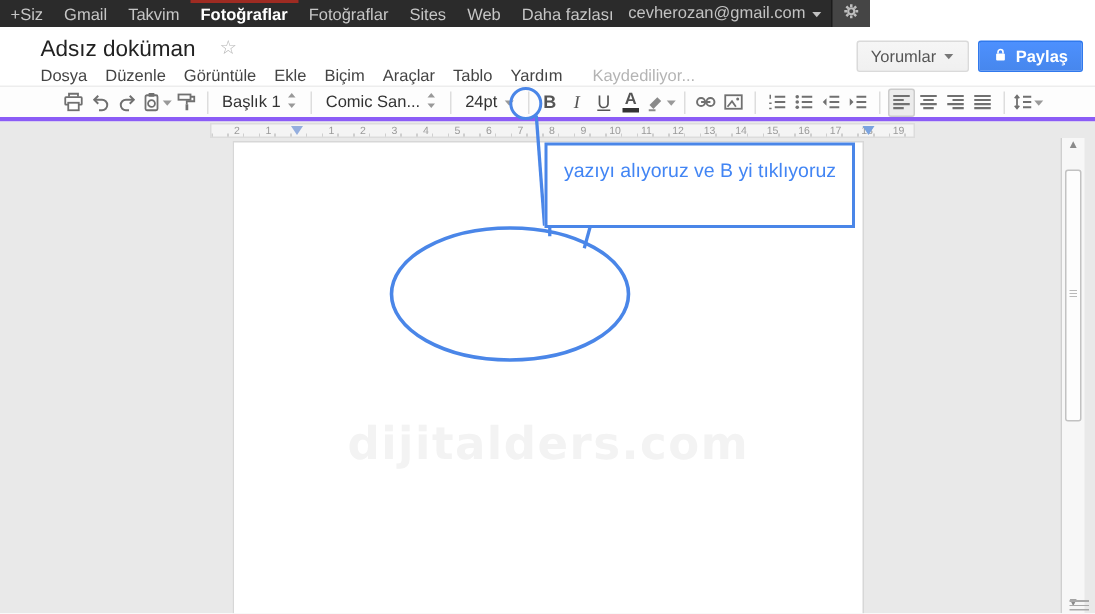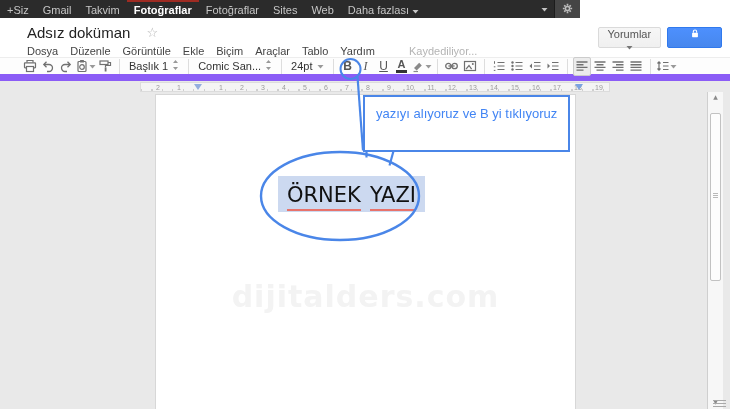--- a/index.html
+++ b/index.html
@@ -19,30 +19,30 @@
   .caret{display:inline-block;}
   .caret svg{display:block;}
 
   
   .docbar{position:absolute;left:0;top:18px;width:730px;height:39px;background:#fff;}
   .doc-title-row{position:absolute;left:27px;top:6px;display:flex;align-items:center;gap:16px;}
   .doc-title{font-size:15px;color:#222;}
   .star{font-family:"DejaVu Sans",sans-serif;font-size:13px;color:#b5b5b5;line-height:13px;}
   .menu-row{position:absolute;left:21px;top:25px;display:flex;align-items:center;font-size:11px;color:#444;}
   .menu-item{padding:2px 6px;cursor:pointer;}
-  .save-status{margin-left:28px;color:#b4b4b4;}
+  .save-status{margin-left:14px;color:#b4b4b4;}
   .hdr-actions{position:absolute;right:8px;top:9px;display:flex;gap:6px;}
   .btn{height:21px;border:1px solid #dadada;border-radius:2px;background:linear-gradient(#f6f6f6,#f0f0f0);
-       font-size:11px;color:#555;display:inline-flex;align-items:center;gap:5px;padding:0 9px;cursor:pointer;flex-direction:column;}
+       font-size:11px;color:#555;display:inline-flex;align-items:center;gap:5px;padding:0 9px;cursor:pointer;}
   .btn-primary{background:linear-gradient(#4d90fe,#4787ed);border-color:#3079ed;color:#fff;font-weight:bold;}
 
   
   .toolbar{position:absolute;left:0;top:57px;width:730px;height:24px;background:#fdfdfd;
-           border-top:1px solid #ededed;border-bottom:7px solid #8b5cf6;
-           display:flex;align-items:center;padding-left:21px;}
+           border-top:1px solid #ededed;border-bottom:3px solid #8b5cf6;
+           display:flex;align-items:center;padding-left:40px;}
   .ibtn{display:inline-flex;align-items:center;justify-content:center;height:19px;min-width:18px;
         border-radius:2px;cursor:pointer;color:#666;}
   .ibtn svg{display:block;}
   .sep{width:1px;height:15px;background:#ddd;margin:0 5px;}
   .ddown{display:inline-flex;align-items:center;gap:4px;font-size:11px;color:#333;padding:0 4px;cursor:pointer;height:19px;}
   .ltr{font-size:12px;line-height:18px;width:16px;text-align:center;color:#555;cursor:pointer;}
   .ltr-b{font-weight:bold;}
   .ltr-i{font-style:italic;font-family:"Liberation Serif",serif;}
   .ltr-u{text-decoration:underline;}
   .tcol{display:inline-flex;flex-direction:column;align-items:center;line-height:10px;cursor:pointer;}
@@ -106,20 +106,21 @@
     <span class="tb-item">Sites</span>
     <span class="tb-item">Web</span>
     <span class="tb-item">
       <span>Daha fazlası</span>
       <span class="caret"><svg width="7" height="5" viewBox="0 0 7 5" style="vertical-align:1px">
             <path d="M0.5 1h6L3.5 4.5z" fill="#c6c6c6"></path>
           </svg></span>
     </span>
     <span class="tb-right">
       <span class="tb-email">
+        <span>cevherozan@gmail.com</span>
         <span class="caret">
             <svg width="7" height="5" viewBox="0 0 7 5">
               <path d="M0.5 1h6L3.5 4.5z" fill="#c2c2c2"></path>
             </svg>
           </span>
       </span>
       <span class="tb-gear">
         <span><svg width="13" height="13" viewBox="0 0 14 14">
               <g stroke="#bdbdbd" stroke-width="1.8">
                 <path d="M7 2v2M7 10v2M2 7h2M10 7h2M3.5 3.5l1.4 1.4M9.1 9.1l1.4 1.4M10.5 3.5L9.1 4.9M4.9 9.1l-1.4 1.4"></path>
@@ -367,23 +368,20 @@
 
   <div class="workspace">
     <div class="ruler">
       <span><span class="rnum" style="left: 17px;">2</span><span class="rnum" style="left: 38px;">1</span><span class="rnum" style="left: 80px;">1</span><span class="rnum" style="left: 101px;">2</span><span class="rnum" style="left: 122px;">3</span><span class="rnum" style="left: 143px;">4</span><span class="rnum" style="left: 164px;">5</span><span class="rnum" style="left: 185px;">6</span><span class="rnum" style="left: 206px;">7</span><span class="rnum" style="left: 227px;">8</span><span class="rnum" style="left: 248px;">9</span><span class="rnum" style="left: 269px;">10</span><span class="rnum" style="left: 290px;">11</span><span class="rnum" style="left: 311px;">12</span><span class="rnum" style="left: 332px;">13</span><span class="rnum" style="left: 353px;">14</span><span class="rnum" style="left: 374px;">15</span><span class="rnum" style="left: 395px;">16</span><span class="rnum" style="left: 416px;">17</span><span class="rnum" style="left: 437px;">18</span><span class="rnum" style="left: 458px;">19</span></span>
       <span class="rmark-left"></span>
       <span class="rmark-right"></span>
     </div>
 
     <div class="page">
       <div class="watermark">dijitalders.com</div>
-      <div class="selection">
-        <span class="word">ÖRNEK</span><span class="wsp"></span><span class="word">YAZI</span>
-      </div>
     </div>
 
     <div class="vscroll">
       <span class="sc-arrow sc-up">▲</span>
       <span class="sc-thumb"></span>
       <span class="sc-arrow sc-down">▼</span>
     </div>
     <span class="corner-widget"></span>
   </div>
 

